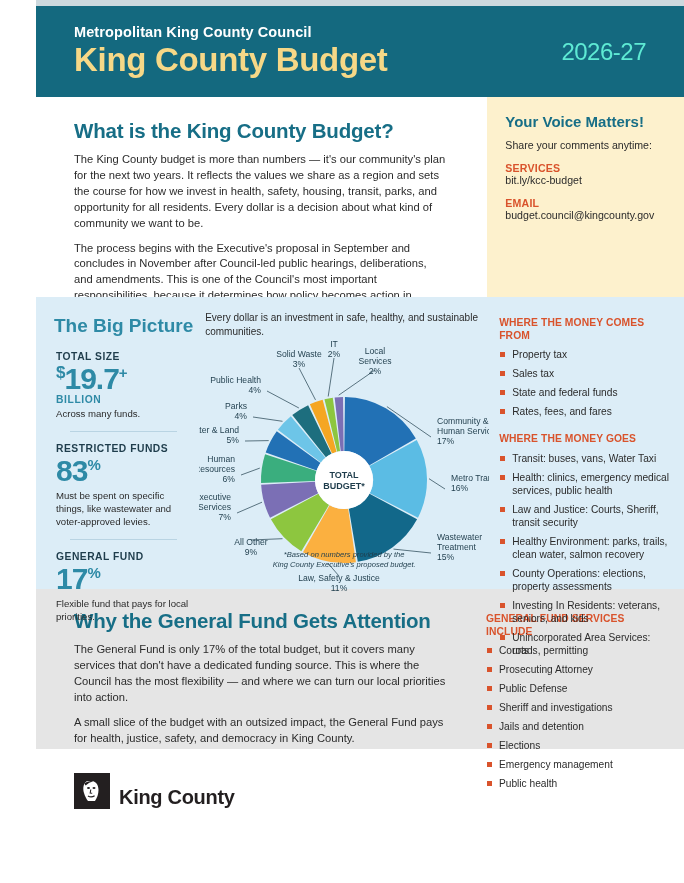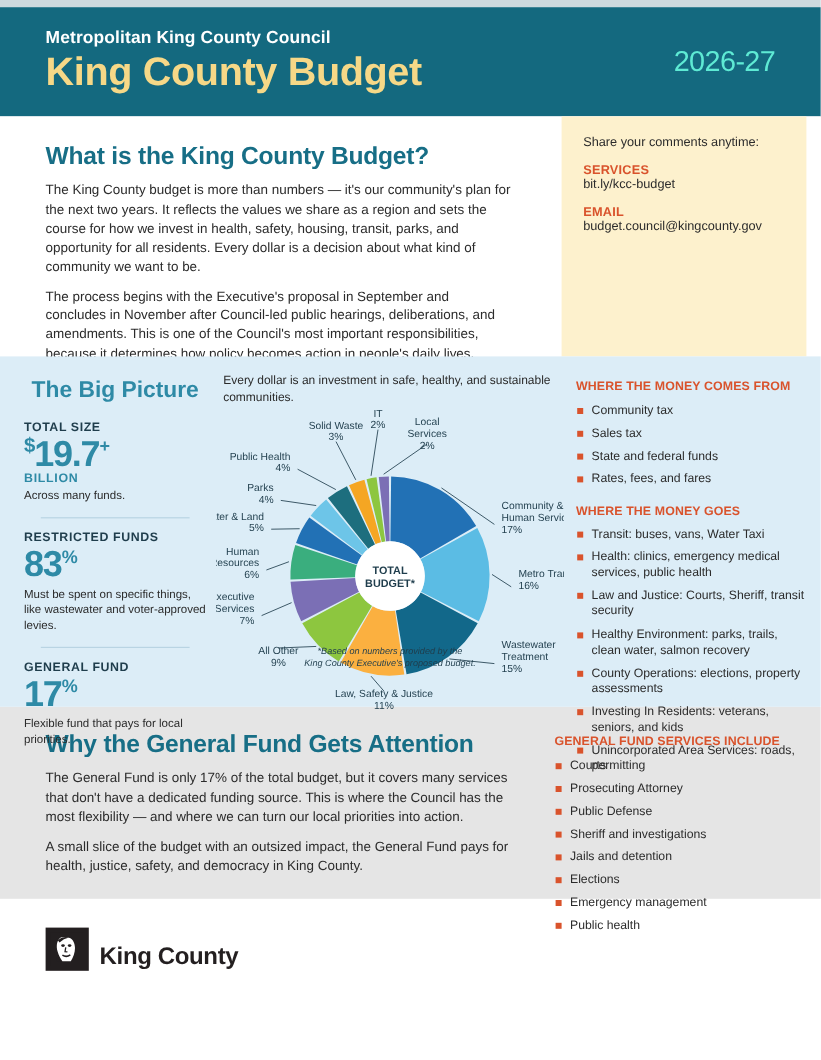--- a/index.html
+++ b/index.html
@@ -2,21 +2,21 @@
 <html><head>
 <meta charset="utf-8">
 <style>
   * { box-sizing: border-box; margin: 0; padding: 0; }
   html, body {
     width: 684px; height: 883px;
     font-family: "Liberation Sans", sans-serif;
     background: #ffffff;
     overflow: hidden;
   }
-  .page { position: relative; width: 684px; height: 883px; background:#fff; }
+  .page { position: relative; width: 684px; height: 883px; background:#fff;padding-left:36px; }
 
   
   .topstrip { height: 6px; background:#cdd9de; }
   .header {
     height: 91px; background:#14697f;
     display:flex; align-items:center; justify-content:space-between;
     padding: 0 26px 0 38px;
   }
   .hdr-left { display:flex; flex-direction:column; justify-content:center; }
   .hdr-kicker {
@@ -85,21 +85,21 @@
   .stat-desc { color:#2b2b2b; font-size:9.6px; line-height:1.32; margin-top:3px; }
   .divider { height:1px; background:#b9d4e3; margin: 11px 22px; }
 
   .chart-col { width: 290px; position:relative; }
   .chart-intro {
     color:#2b2b2b; font-size:10px; line-height:1.35; margin: 2px 0 0 6px;
   }
   .chart-wrap { position:relative; width:290px; height:300px; }
   .chart-svg { position:absolute; left:0; top:0; }
   .foot-note {
-    position:absolute; left:0; bottom:16px; width:100%; text-align:center;
+    position:absolute; left:0; bottom:4px; width:100%; text-align:center;
     color:#1f3d4c; font-size:7.6px; font-style:italic; line-height:1.4;
   }
 
   .money-col { width: 214px; padding: 6px 12px 0 10px; }
   .money-h {
     color:#d9532c; font-size:10.3px; font-weight:700; letter-spacing:.1px;
     margin: 2px 0 6px 0; line-height:1.22;
   }
   .money-h.second { margin-top: 15px; }
   ul.bullets { list-style:none; }
@@ -140,20 +140,21 @@
     <div class="hdr-year">2026-27</div>
   </div>
 
   <div class="intro">
     <div class="intro-left">
       <div class="sec-title">What is the King County Budget?</div>
       <p class="body-p">The King County budget is more than numbers — it's our community's plan for the next two years. It reflects the values we share as a region and sets the course for how we invest in health, safety, housing, transit, parks, and opportunity for all residents. Every dollar is a decision about what kind of community we want to be.</p>
       <p class="body-p">The process begins with the Executive's proposal in September and concludes in November after Council-led public hearings, deliberations, and amendments. This is one of the Council's most important responsibilities, because it determines how policy becomes action in people's daily lives.</p>
     </div>
     <div class="voice">
+      <div class="voice-title">Your Voice Matters!</div>
       <div class="voice-sub">Share your comments anytime:</div>
       <div class="voice-lbl">SERVICES</div>
       <div class="voice-val">bit.ly/kcc-budget</div>
       <div class="voice-lbl">EMAIL</div>
       <div class="voice-val">budget.council@kingcounty.gov</div>
     </div>
   </div>
 
   <div class="band">
     <div class="band-inner">
@@ -260,21 +261,21 @@
         </div>
         <div class="foot-note">
             <div>*Based on numbers provided by the</div>
             <div>King County Executive's proposed budget.</div>
           </div>
       </div>
 
       <div class="money-col">
         <div class="money-h">WHERE THE MONEY COMES FROM</div>
         <ul class="bullets" id="list-money-from">
-            <li>Community tax</li>
+            <li>Property tax</li>
             <li>Sales tax</li>
             <li>State and federal funds</li>
             <li>Rates, fees, and fares</li>
           </ul>
         <div class="money-h second">WHERE THE MONEY GOES</div>
         <ul class="bullets" id="list-money-goes">
             <li>Transit: buses, vans, Water Taxi</li>
             <li>Health: clinics, emergency medical services, public health</li>
             <li>Law and Justice: Courts, Sheriff, transit security</li>
             <li>Healthy Environment: parks, trails, clean water, salmon recovery</li>

